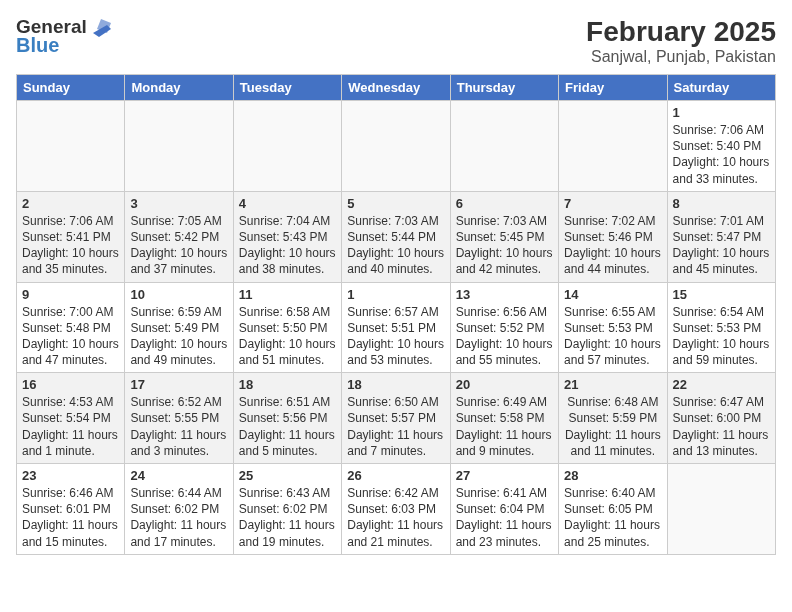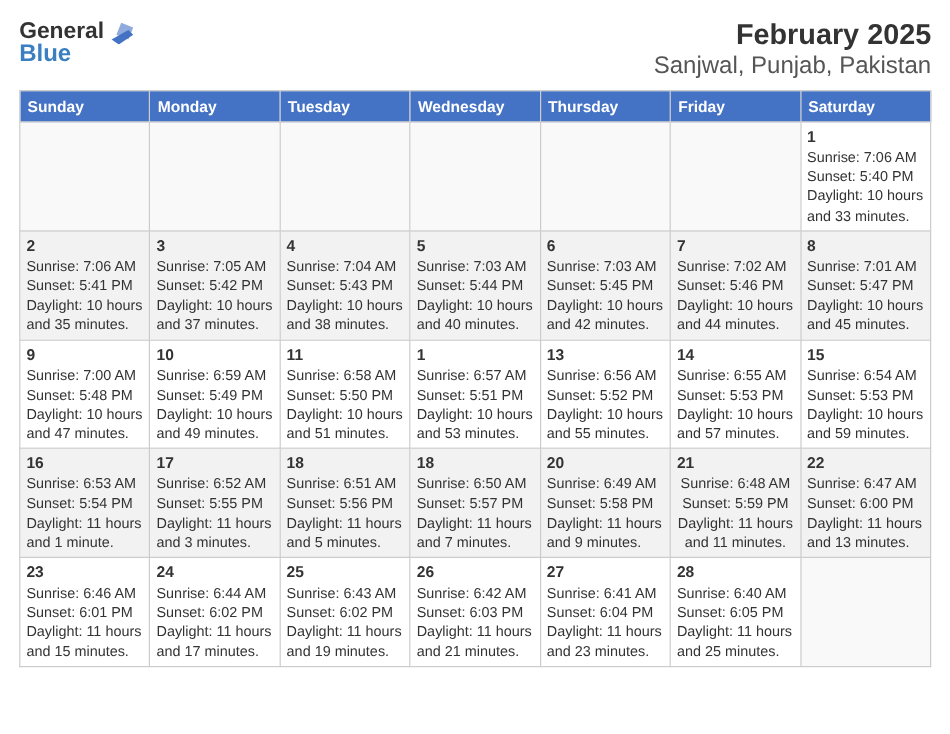--- a/index.html
+++ b/index.html
@@ -32,26 +32,26 @@
       color: #3a7fc1;
     }
     .logo-top-row {
       display: flex;
       align-items: center;
     }
     .title-area {
       text-align: right;
     }
     .month-title {
-      font-size: 24px;
+      font-size: 28px;
       font-weight: bold;
       color: #333;
     }
     .location-title {
-      font-size: 20px;
+      font-size: 16px;
       color: #555;
     }
     .calendar {
       width: 100%;
       border-collapse: collapse;
       border: 1px solid #ccc;
     }
     .calendar th {
       background-color: #4472c4;
       color: #fff;
@@ -237,21 +237,21 @@
           <span class="day-number">15</span>
           <div class="day-info" style="white-space: pre-line;">Sunrise: 6:54 AM
 Sunset: 5:53 PM
 Daylight: 10 hours
 and 59 minutes.</div>
         </td>
       </tr>
       <tr>
         <td>
           <span class="day-number">16</span>
-          <div class="day-info" style="white-space: pre-line;">Sunrise: 6:53 AM
+          <div class="day-info" style="white-space: pre-line;">Sunrise: 4:53 AM
 Sunset: 5:54 PM
 Daylight: 11 hours
 and 1 minute.</div>
         </td>
         <td>
           <span class="day-number">17</span>
           <div class="day-info" style="white-space: pre-line;">Sunrise: 6:52 AM
 Sunset: 5:55 PM
 Daylight: 11 hours
 and 3 minutes.</div>

